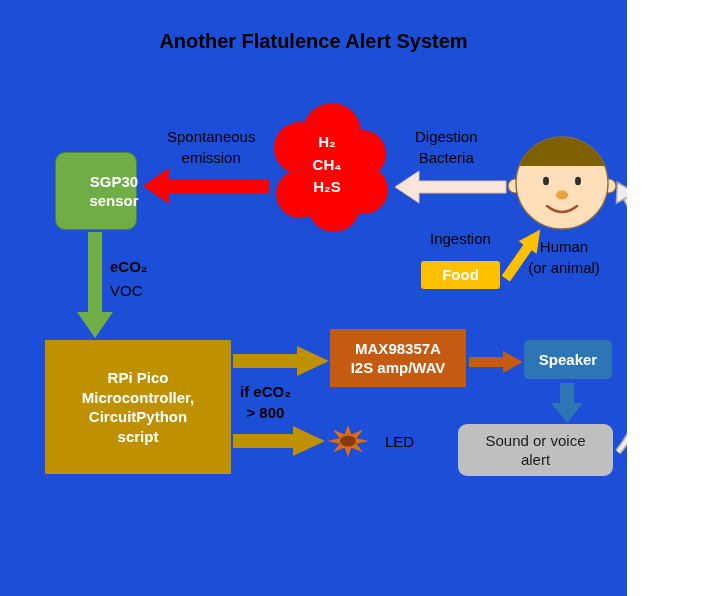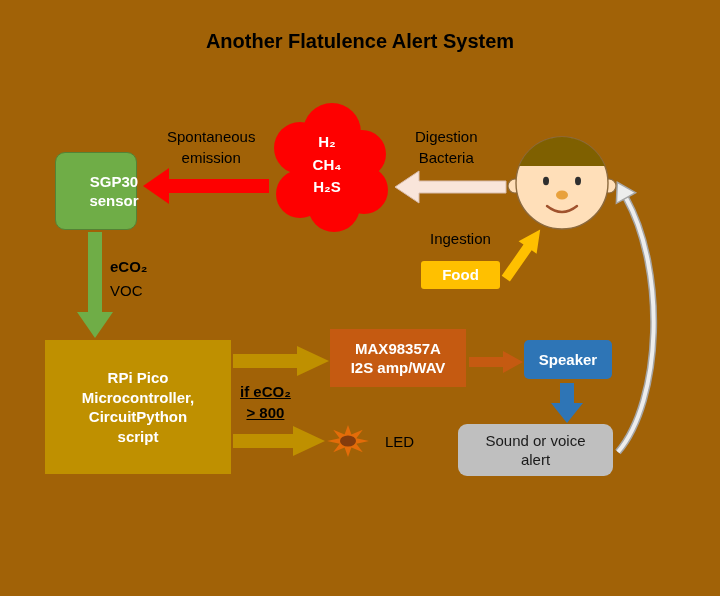--- a/index.html
+++ b/index.html
@@ -2,21 +2,21 @@
 <html style="--c-green: #6FAD47; --c-green_dark: #548235; --c-red: #FE0000; --c-pink: #F9E5DA; --c-pink_border: #D9BCAC; --c-gold: #FFC000; --c-olive: #BF9000; --c-orange: #C55A11; --c-blue: #2E75B6; --c-gray: #BFBFBF; --c-arrow_gray: #A6A6A6; --c-arrow_gray_fill: #EDEDED; --c-skin: #FFDFB9; --c-skin_outline: #8C6A3F; --c-hair: #7F6000; --c-led_orange: #E36C09; --c-led_center: #843C0C;"><head>
 <meta charset="utf-8">
 <style>
   * { margin:0; padding:0; box-sizing:border-box; }
   html,body { background:#fff; }
   body {
     width:720px; height:596px;
     font-family:"Liberation Sans","DejaVu Sans",sans-serif;
     color:#000;
   }
-  .canvas { position:relative; width:720px; height:596px; background:#a16207; overflow:hidden; }
+  .canvas { position:relative; width:627px; height:596px; background:#1d4ed8; overflow:hidden; }
   .abs { position:absolute; }
   .pre { white-space:pre-line; }
   .title {
     position:absolute; left:0; top:30px; width:100%;
     text-align:center; font-size:20px; font-weight:700; color:#000;
   }
   .lbl { position:absolute; font-size:15px; line-height:1.42; color:#000;text-align:center; }
   .bold { font-weight:700; }
   .center { text-align:center; }
   .box {
@@ -96,20 +96,22 @@
     <circle cx="8" cy="58" r="7" style="fill:var(--c-skin); stroke:var(--c-skin_outline); stroke-width:1.2;"></circle>
     <circle cx="102" cy="58" r="7" style="fill:var(--c-skin); stroke:var(--c-skin_outline); stroke-width:1.2;"></circle>
     <circle cx="55" cy="55" r="46" style="fill:var(--c-skin); stroke:var(--c-skin_outline); stroke-width:1.4;"></circle>
     <rect x="5" y="7" width="100" height="31" clip-path="url(#faceclip)" style="fill:var(--c-hair);"></rect>
     <ellipse cx="39" cy="53" rx="3" ry="4.2" fill="#2f2f2f"></ellipse>
     <ellipse cx="71" cy="53" rx="3" ry="4.2" fill="#2f2f2f"></ellipse>
     <ellipse cx="55" cy="67" rx="6" ry="4.5" fill="#E8A13C"></ellipse>
     <path d="M 40 78 Q 55 90 70 78" fill="none" stroke="#A0522D" stroke-width="2.4" stroke-linecap="round"></path>
   </svg>
 
+  <div class="lbl pre center" style="left:505px; top:236px; width:118px;">Human
+(or animal)</div>
 
   <div class="lbl" style="left:430px; top:228px;">Ingestion</div>
 
   <div class="box box-food" style="left:421px; top:261px; width:79px; height:28px;">
     <span>Food</span>
   </div>
 
   <svg class="abs" style="left:493px; top:242px; transform:rotate(-55deg);" width="60" height="24" viewBox="0 0 60 24">
     <polygon class="f-gold" points="0,7 38,7 38,1 60,12 38,23 38,17 0,17"></polygon>
   </svg>
@@ -129,21 +131,21 @@
   </div>
 
   <svg class="abs" style="left:233px; top:345px;" width="96" height="32" viewBox="0 0 96 32">
     <polygon class="f-olive" points="0,9 64,9 64,1 96,16 64,31 64,23 0,23"></polygon>
   </svg>
 
   <svg class="abs" style="left:233px; top:425px;" width="92" height="32" viewBox="0 0 92 32">
     <polygon class="f-olive" points="0,9 60,9 60,1 92,16 60,31 60,23 0,23"></polygon>
   </svg>
 
-  <div class="lbl pre bold" style="left:240px; top:381px;text-decoration:underline;">if eCO₂
+  <div class="lbl pre bold" style="left:240px; top:381px;">if eCO₂
 &gt; 800</div>
 
   <div class="box box-amp" style="left:330px; top:329px; width:136px; height:58px;">
     <span class="pre">MAX98357A
 I2S amp/WAV</span>
   </div>
 
   <svg class="abs" style="left:469px; top:350px;" width="54" height="24" viewBox="0 0 54 24">
     <polygon class="f-orange" points="0,7 34,7 34,1 54,12 34,23 34,17 0,17"></polygon>
   </svg>

